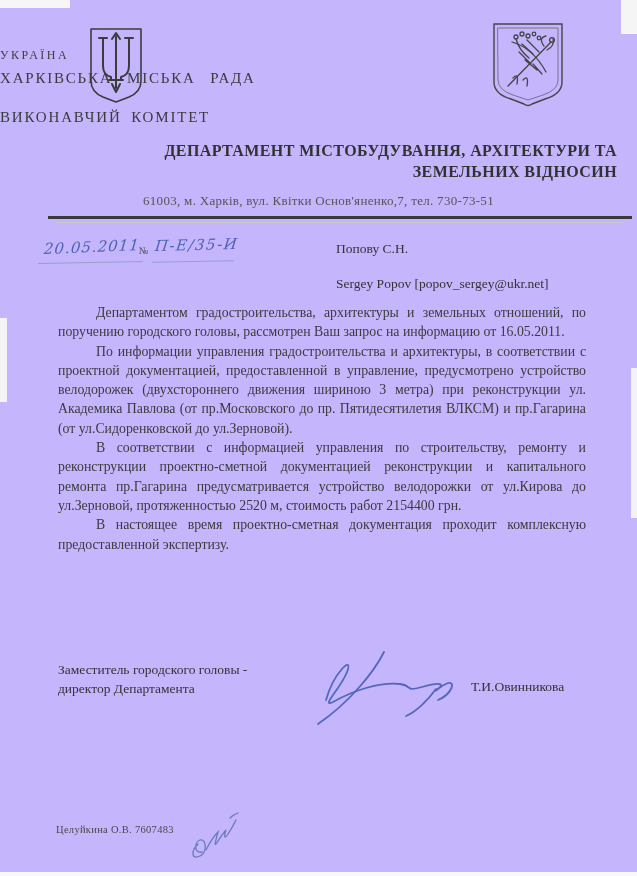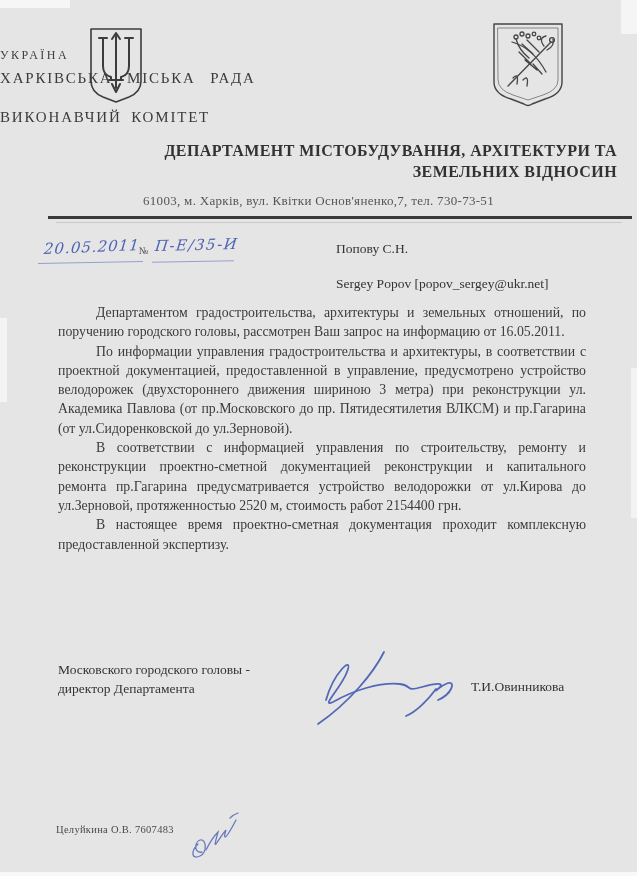--- a/index.html
+++ b/index.html
@@ -1,19 +1,19 @@
 <!DOCTYPE html>
 <html><head>
 <meta charset="utf-8">
 <style>
   html,body{margin:0;padding:0;background:#ffffff;}
   .page{
     position:relative;
     width:637px;height:876px;
-    background:#e5e5e5;
+    background:#c4b5fd;
     overflow:hidden;
     font-family:"Liberation Serif", serif;
     color:#3a3a3a;
   }
   
   .noise{position:absolute;pointer-events:none;}
   .n1{right:0;top:0;width:16px;height:34px;background:#f5f5f5;}
   .n2{left:0;top:318px;width:7px;height:84px;background:#f4f4f4;}
   .n3{right:0;top:368px;width:6px;height:150px;background:#f3f3f3;}
   .n4{left:0;bottom:0;width:100%;height:4px;background:#f8f8f8;}
@@ -132,21 +132,21 @@
   <div class="email">Sergey Popov [popov_sergey@ukr.net]</div>
 
   <div class="body-text">
     <p>Департаментом градостроительства, архитектуры и земельных отношений, по поручению городского головы, рассмотрен Ваш запрос на информацию от 16.05.2011.</p>
     <p>По информации управления градостроительства и архитектуры, в соответствии с проектной документацией, предоставленной в управление, предусмотрено устройство велодорожек (двухстороннего движения шириною 3 метра) при реконструкции ул. Академика Павлова (от пр.Московского до пр. Пятидесятилетия ВЛКСМ) и пр.Гагарина (от ул.Сидоренковской до ул.Зерновой).</p>
     <p>В соответствии с информацией управления по строительству, ремонту и реконструкции проектно-сметной документацией реконструкции и капитального ремонта пр.Гагарина предусматривается устройство велодорожки от ул.Кирова до ул.Зерновой, протяженностью 2520 м, стоимость работ 2154400 грн.</p>
     <p>В настоящее время проектно-сметная документация проходит комплексную предоставленной экспертизу.</p>
   </div>
 
   <div class="sig-title">
-    <div>Московского городского головы -</div>
+    <div>Заместитель городского головы -</div>
     <div>директор Департамента</div>
   </div>
 
   <div class="sig-svg">
     <svg width="170" height="85" viewBox="0 0 170 85">
       <g fill="none" stroke="#5268b8" stroke-width="1.8" stroke-linecap="round" stroke-linejoin="round">
         <path d="M38,58 C46,30 66,12 59,30 C53,46 32,66 45,60 C66,48 92,40 112,42 C126,44 116,50 134,45 C148,41 158,40 150,47 C144,52 152,44 160,41 C168,39 164,52 150,58"></path>
         <path d="M96,10 C86,30 62,60 30,82"></path>
         <path d="M148,47 C140,58 128,70 118,74"></path>
       </g>

